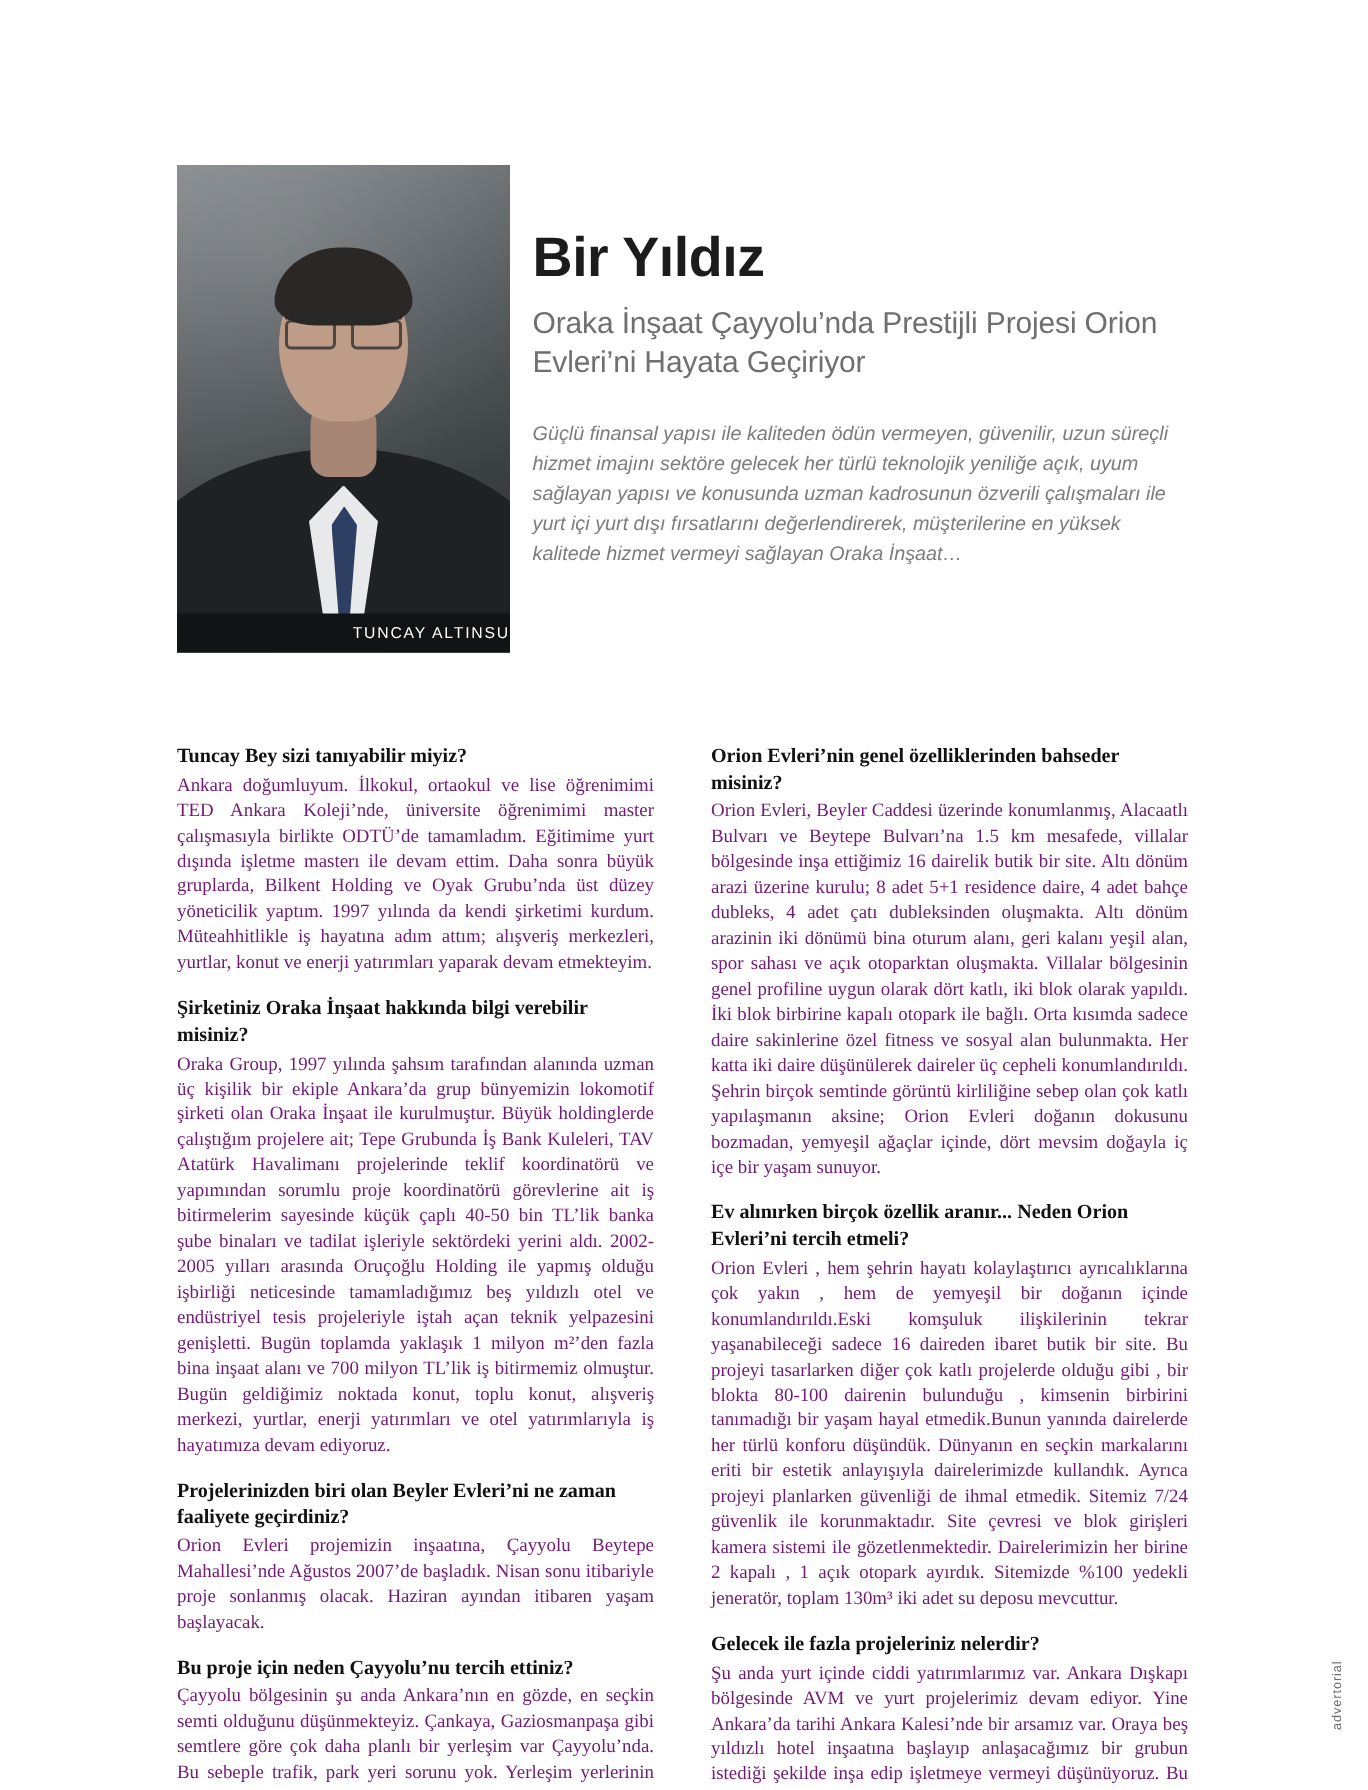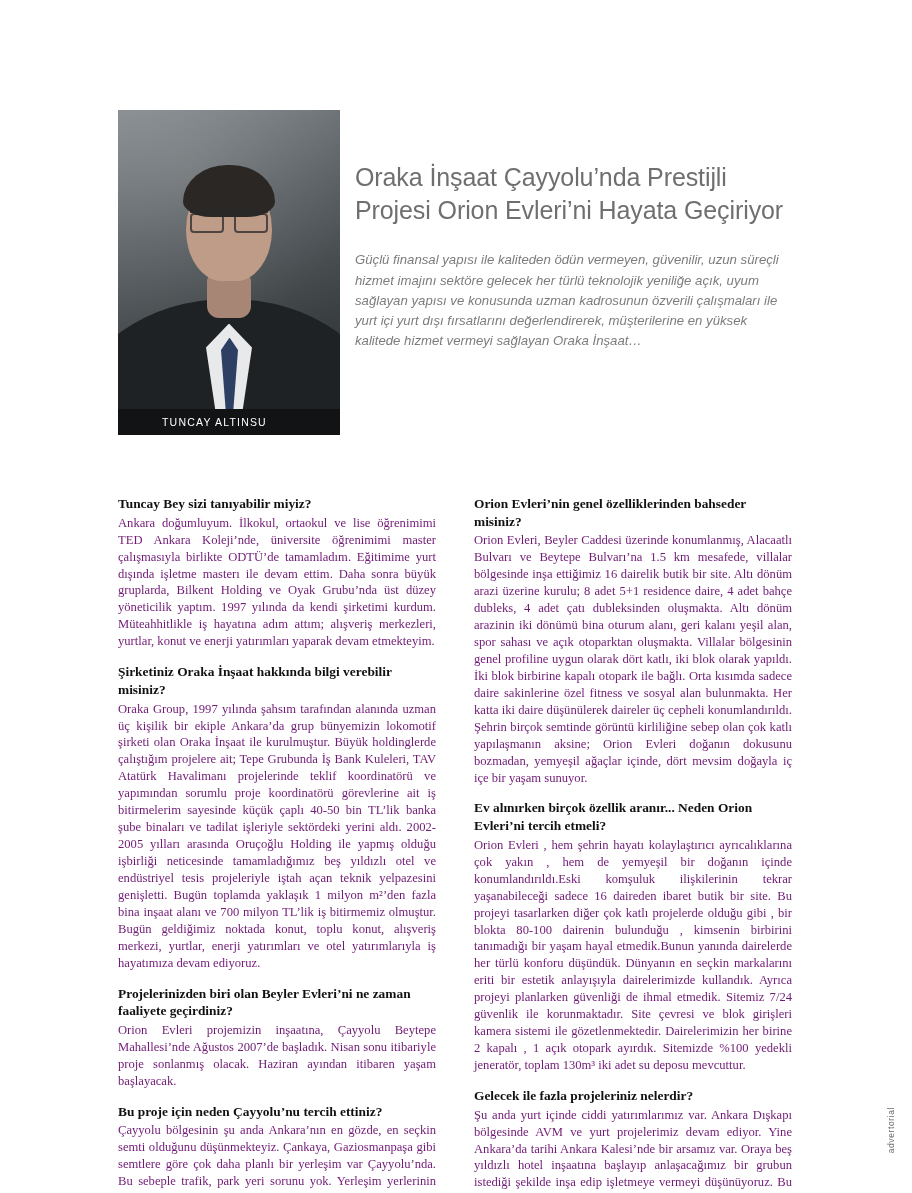--- a/index.html
+++ b/index.html
@@ -131,22 +131,21 @@
 
   .caption-bar {
     position: absolute;
     left: 0;
     bottom: 0;
     width: 100%;
     height: 26px;
     background: #111315;
     display: flex;
     align-items: center;
-    justify-content: flex-start;
-    padding-left: 44px;
+    justify-content: flex-end;
   }
   .caption-bar span {
     color: #ffffff;
     font-family: "Liberation Sans", sans-serif;
     font-size: 10.5px;
     letter-spacing: 1.2px;
   }
 
   .hero-text {
     position: absolute;
@@ -159,21 +158,21 @@
     font-weight: bold;
     font-size: 37px;
     line-height: 1.12;
     color: #1c1c1c;
     letter-spacing: -0.3px;
     margin: 0;
   }
   .subhead {
     font-family: "Liberation Sans", sans-serif;
     font-weight: normal;
-    font-size: 25px;
+    font-size: 20px;
     line-height: 1.3;
     color: #6f6f6f;
     margin: 10px 0 0 0;
     letter-spacing: -0.1px;
   }
   .standfirst {
     font-family: "Liberation Sans", sans-serif;
     font-style: italic;
     font-size: 13.2px;
     line-height: 1.52;
@@ -252,20 +251,21 @@
       <div class="hair"></div>
       <div class="glasses"></div>
       <div class="caption-bar">
         <span>TUNCAY ALTINSU</span>
       </div>
     </div>
 
     <div class="hero-text">
       <h1 class="headline">
         <br>
+        <span>Bir Yıldız</span>
       </h1>
       <p class="subhead">Oraka İnşaat Çayyolu’nda Prestijli Projesi Orion Evleri’ni Hayata Geçiriyor</p>
       <p class="standfirst">Güçlü finansal yapısı ile kaliteden ödün vermeyen, güvenilir, uzun süreçli hizmet imajını sektöre gelecek her türlü teknolojik yeniliğe açık, uyum sağlayan yapısı ve konusunda uzman kadrosunun özverili çalışmaları ile yurt içi yurt dışı fırsatlarını değerlendirerek, müşterilerine en yüksek kalitede hizmet vermeyi sağlayan Oraka İnşaat…</p>
     </div>
   </div>
 
   <div class="columns">
 
     <div class="col">
       <div class="blk">

